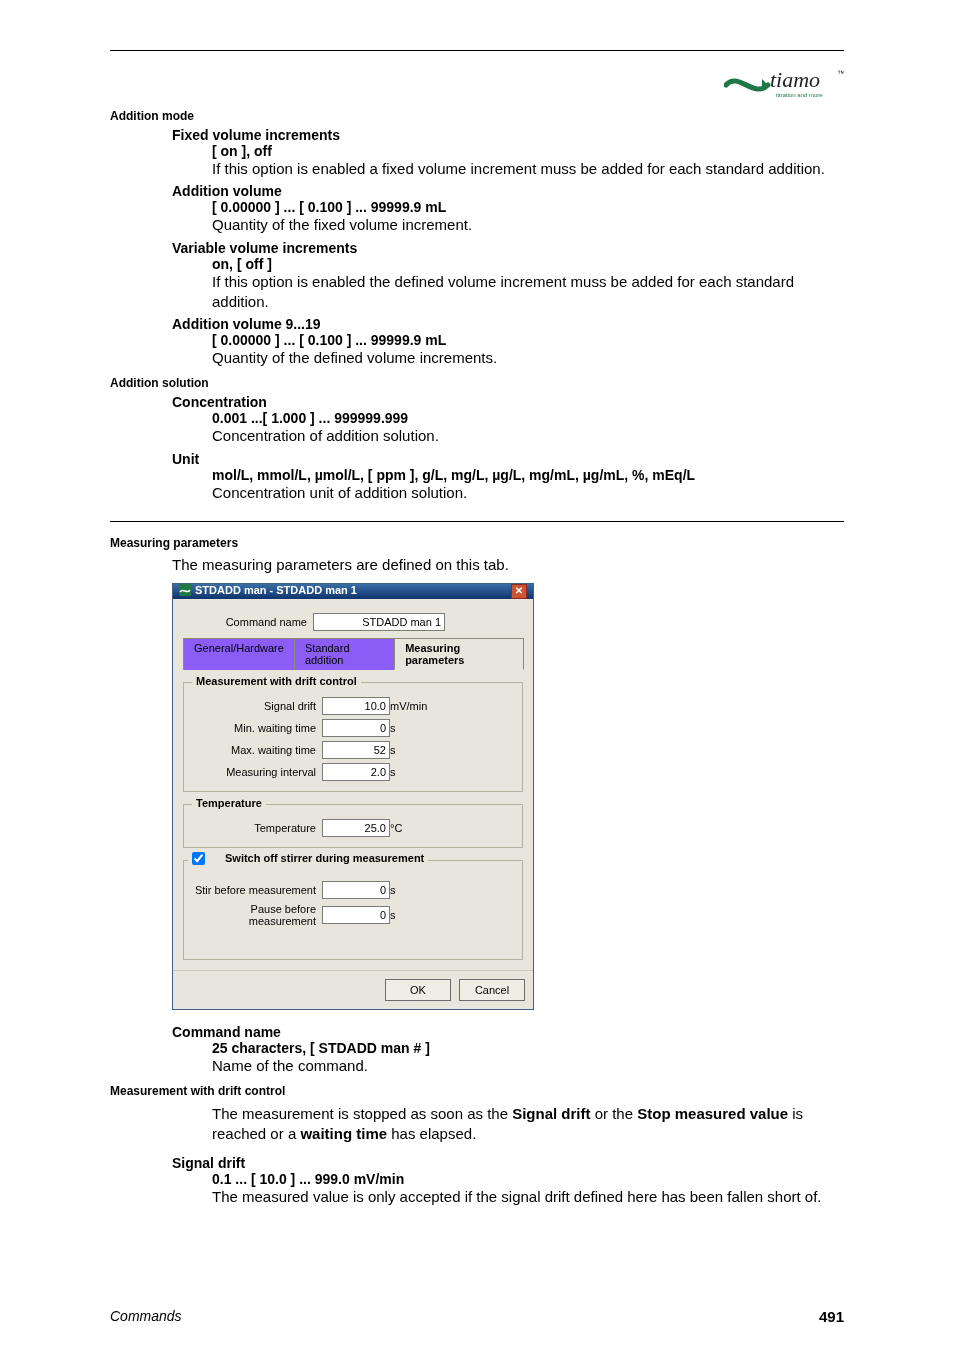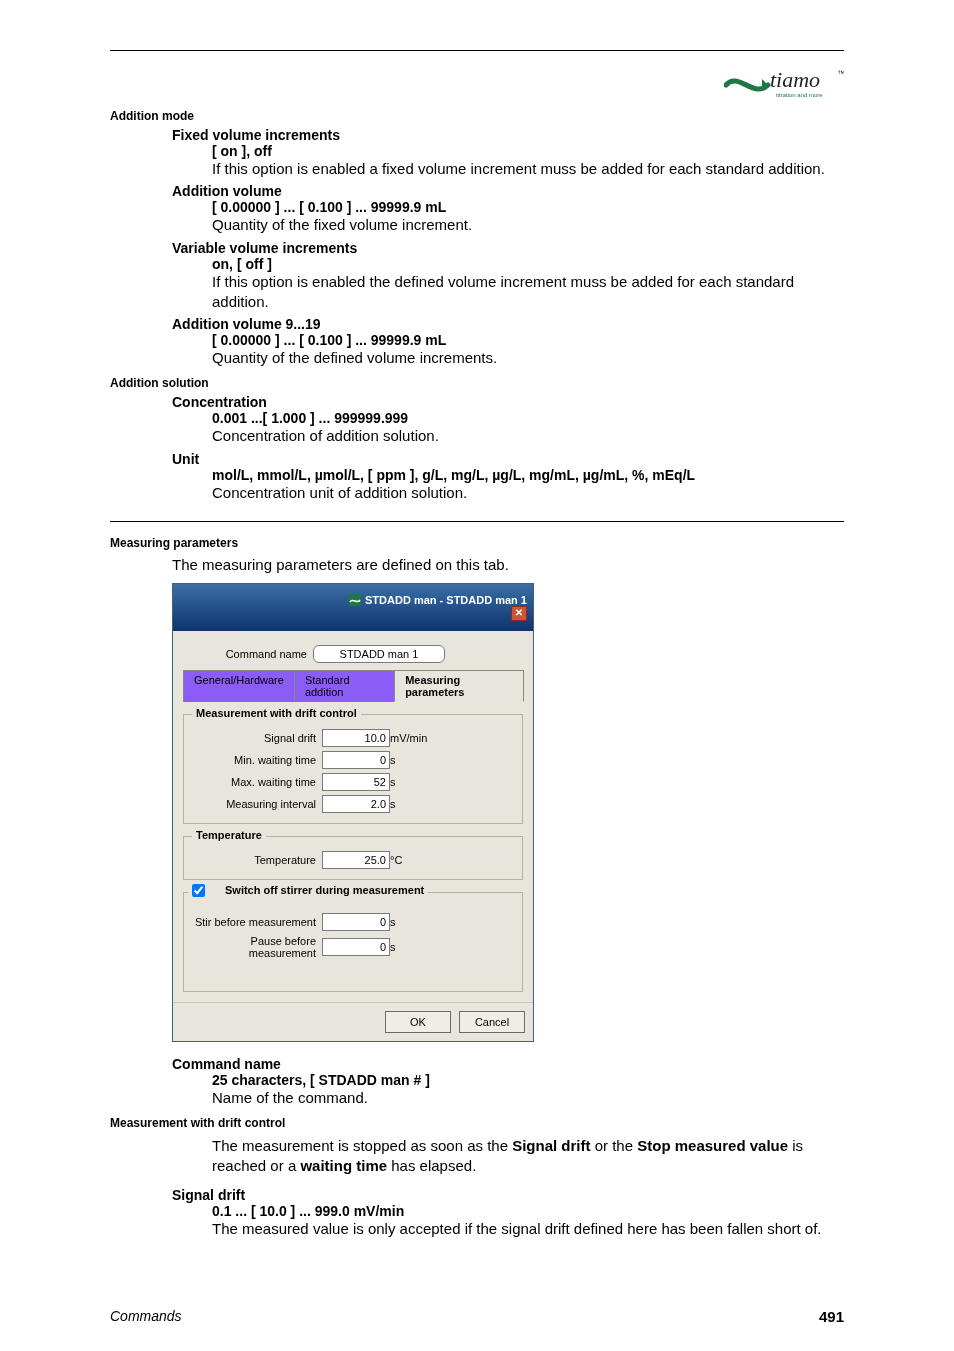--- a/index.html
+++ b/index.html
@@ -78,45 +78,44 @@
     border: 1px solid #42607f;
     font-family: Tahoma, Arial, sans-serif;
     font-size: 11px;
     color: #000;
     background: #e8e6dc;
   }
   .dlg-title {
     background: linear-gradient(#3b6ea5,#0d336e);
     color: #fff;
     font-weight: bold;
-    padding: 10px 6px;
+    padding: 0 6px;
     display: flex;
-    align-items: flex-end;
+    align-items: flex-start;
     justify-content: space-between;
-    flex-direction: column;
   }
   .dlg-title-left { display:flex; align-items:center; gap:4px; }
   .dlg-close {
     width:14px;height:13px;
     background:#c53;
     border:1px solid #8b2a24;
     color:#fff;
     display:flex;align-items:center;justify-content:center;
     font-size:10px;
     line-height:1;
   }
   .dlg-body { padding:10px 10px 4px 10px; }
   .dlg-row { display:flex; align-items:center; margin:4px 0; }
   .dlg-row label { width:124px; text-align:right; padding-right:6px; }
   .dlg-row input[type=text] {
     width:60px; height:16px; font-size:11px;
     border:1px solid #7a7a7a; padding:0 3px; text-align:right;
     background:#fff;
   }
-  .dlg-row input.wide { width:124px; text-align:center;border-radius:6px; }
+  .dlg-row input.wide { width:124px; text-align:right; }
   .dlg-row .unit { }
   .tabs {
     display:flex; border-bottom:1px solid #8a8a7a;
     margin-top:6px;
   }
   .tab {
     padding:3px 10px;
     border:1px solid #8a8a7a;
     border-bottom:none;
     margin-right:-1px;

